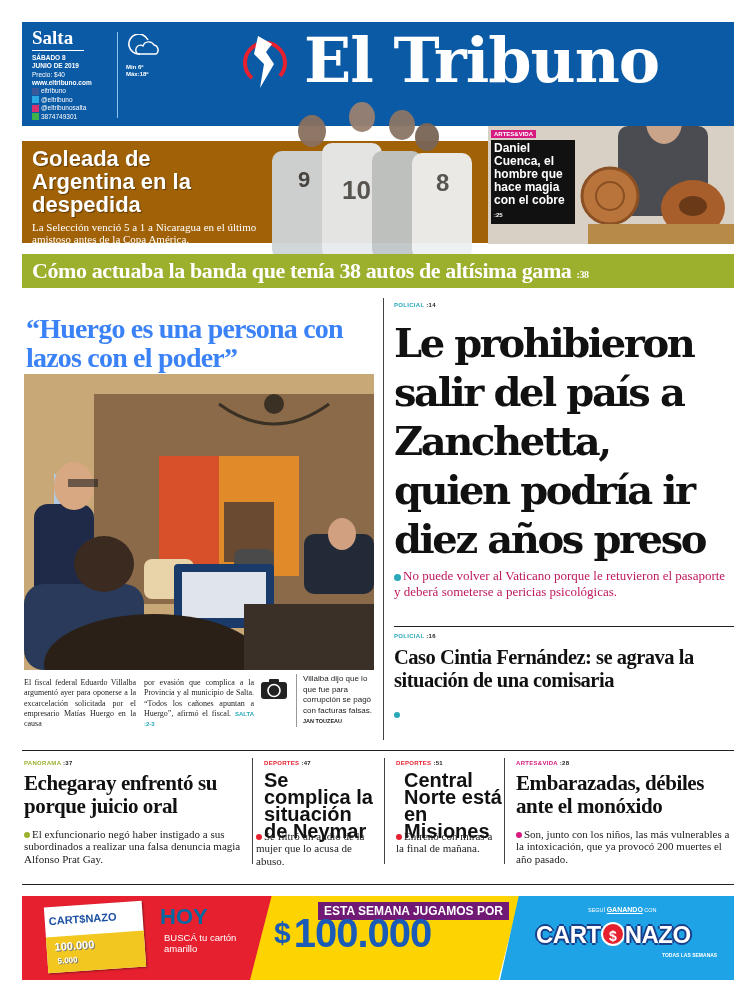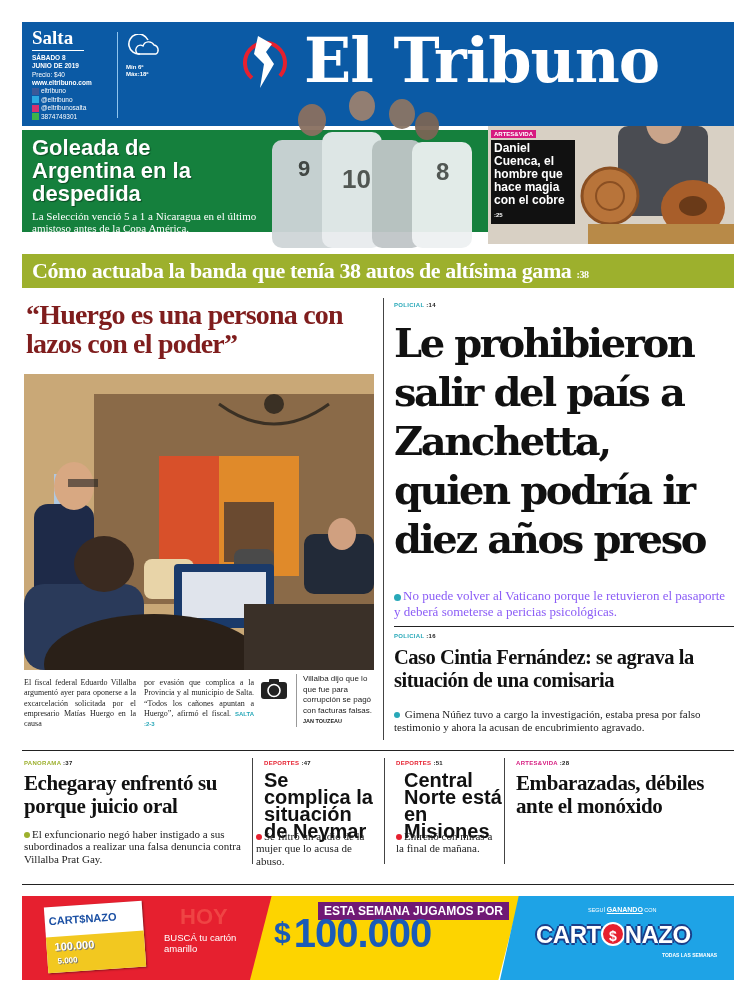--- a/index.html
+++ b/index.html
@@ -15,56 +15,56 @@
   .mast-line { font-size: 6.5px; font-weight: 700; line-height: 8.3px; }
   .social { display: flex; align-items: center; gap: 2px; font-size: 6.5px; line-height: 8.5px; }
   .sq { display: inline-block; width: 7px; height: 7px; }
   .vdiv { position: absolute; left: 95px; top: 10px; width: 1px; height: 86px; background: #8fc4ee; }
   .weather { position: absolute; left: 104px; top: 12px; color: #fff; font-family: "Liberation Sans", sans-serif; }
   .weather .wtxt { font-size: 6px; line-height: 7px; margin-top: 2px; font-weight: 700; }
   .logo-emblem { position: absolute; left: 218px; top: 8px; width: 50px; height: 60px; }
   .logo-text { position: absolute; left: 282px; top: 4px; font-family: "DejaVu Serif", serif; font-weight: 700; font-size: 62px; line-height: 70px; color: #fff; letter-spacing: -1px; }
 
   
-  .sports { position: absolute; left: 0; top: 108px; width: 466px; height: 102px; background: #15803d; }
+  .sports { position: absolute; left: 0; top: 119px; width: 466px; height: 102px; background: #a16207; }
   .sports-head { position: absolute; left: 10px; top: 6px; width: 210px; font-family: "Liberation Sans", sans-serif; font-weight: 700; font-size: 22px; line-height: 23px; color: #fff; text-shadow: 1px 1px 1px rgba(0,0,0,.4); }
   .sports-sub { position: absolute; left: 10px; top: 80px; width: 230px; font-size: 11px; line-height: 12px; color: #fff; }
   .sports-ref { position: absolute; left: 10px; top: 108px; font-family: "Liberation Sans", sans-serif; font-size: 6px; font-weight: 700; color: #fff; }
   .players { position: absolute; left: 220px; top: -60px; width: 246px; height: 178px; }
 
   .artes { position: absolute; left: 466px; top: 104px; width: 246px; height: 118px; background: #d9d2c6; overflow: hidden; }
   .artes-photo { position: absolute; left: 0; top: 0; width: 246px; height: 118px; }
   .artes-tag { position: absolute; left: 3px; top: 4px; background: #d61a7f; color: #fff; font-family: "Liberation Sans", sans-serif; font-size: 6px; font-weight: 700; padding: 1px 3px; }
   .artes-head { position: absolute; left: 3px; top: 14px; width: 84px; background: #111; color: #fff; font-family: "Liberation Sans", sans-serif; font-weight: 700; font-size: 12px; line-height: 13px; padding: 2px 3px; }
   .artes-ref { font-size: 6px; }
 
   
   .green-band { position: absolute; left: 0; top: 232px; width: 712px; height: 34px; background: #9db02d; padding: 4px 10px; }
   .green-text { font-family: "Liberation Serif", serif; font-weight: 700; font-size: 22px; line-height: 26px; color: #fff; letter-spacing: -0.4px; white-space: nowrap; }
   .green-ref { font-size: 10px; }
 
   
-  .quote { position: absolute; left: 4px; top: 278px; width: 350px; font-family: "Liberation Serif", serif; font-weight: 700; font-size: 28px; line-height: 29px; color: #7f1d1d; letter-spacing: -0.8px; }
+  .quote { position: absolute; left: 4px; top: 292px; width: 350px; font-family: "Liberation Serif", serif; font-weight: 700; font-size: 28px; line-height: 29px; color: #3b82f6; letter-spacing: -0.8px; }
   .court-photo { position: absolute; left: 2px; top: 352px; width: 350px; height: 296px; overflow: hidden; background: #b89262; }
   .caption { position: absolute; top: 656px; font-size: 8px; line-height: 10.3px; color: #222; text-align: justify; }
   .cap1 { left: 2px; width: 112px; }
   .cap2 { left: 122px; width: 110px; }
   .camera { position: absolute; left: 238px; top: 656px; width: 28px; height: 22px; }
   .cap3 { position: absolute; left: 274px; top: 652px; width: 80px; padding-left: 6px; border-left: 1px solid #999; font-family: "Liberation Sans", sans-serif; font-size: 8px; line-height: 10.6px; color: #222; }
   .cap-ref { color: #28a8b8; font-family: "Liberation Sans", sans-serif; font-size: 6px; font-weight: 700; }
   .credit { font-size: 5.5px; font-weight: 700; }
 
   .col-div { position: absolute; left: 361px; top: 276px; width: 1px; height: 442px; background: #444; }
 
   
   .section-tag { font-family: "Liberation Sans", sans-serif; font-size: 6px; font-weight: 700; color: #28a8b8; letter-spacing: .3px; }
   .section-tag .num { color: #222; }
   .main-tag { position: absolute; left: 372px; top: 280px; }
   .main-head { position: absolute; left: 372px; top: 296px; width: 340px; font-family: "DejaVu Serif", serif; font-weight: 700; font-size: 40px; line-height: 49px; letter-spacing: -2.4px; color: #111; }
-  .main-sub { position: absolute; left: 372px; top: 546px; width: 340px; font-size: 13px; line-height: 15.5px; color: #8b5cf6; margin-top: 20px; }
+  .main-sub { position: absolute; left: 372px; top: 546px; width: 340px; font-size: 13px; line-height: 15.5px; color: #be185d; }
   .dot { display: inline-block; width: 7px; height: 7px; border-radius: 50%; margin-right: 2px; vertical-align: middle; }
   .hr { position: absolute; height: 1px; background: #222; }
   .cintia-tag { position: absolute; left: 372px; top: 611px; }
   .cintia-head { position: absolute; left: 372px; top: 624px; width: 340px; font-family: "Liberation Serif", serif; font-weight: 700; font-size: 20.5px; line-height: 23px; color: #111; letter-spacing: -0.5px; }
   .cintia-sub { position: absolute; left: 372px; top: 686px; width: 340px; font-size: 11px; line-height: 13px; color: #222; }
 
   
   .b-div { position: absolute; top: 736px; width: 1px; height: 106px; background: #444; }
   .b-tag { position: absolute; top: 738px; }
   .b-tag.green { color: #9db02d; }
@@ -79,21 +79,21 @@
   
   .ad { position: absolute; left: 0; top: 874px; width: 712px; height: 84px; overflow: hidden; }
   .ad-red { position: absolute; left: 0; top: 0; width: 250px; height: 84px; background: #e6202f; }
   .ad-yellow { position: absolute; left: 228px; top: 0; width: 270px; height: 84px; background: #fdd400; clip-path: polygon(8% 0, 100% 0, 92% 100%, 0 100%); }
   .ad-blue { position: absolute; left: 478px; top: 0; width: 234px; height: 84px; background: #1ea3e6; clip-path: polygon(8% 0, 100% 0, 100% 100%, 0 100%); }
   .ticket { position: absolute; left: 24px; top: 8px; width: 98px; height: 66px; background: #fff; transform: rotate(-4deg); box-shadow: 1px 1px 2px rgba(0,0,0,.4); }
   .ticket-bottom { position: absolute; left: 0; top: 30px; width: 98px; height: 36px; background: #f2c820; }
   .ticket-logo { position: absolute; left: 4px; top: 8px; font-family: "Liberation Sans", sans-serif; font-weight: 700; font-size: 11px; color: #1a4fa3; }
   .ticket-amt { position: absolute; left: 8px; top: 34px; font-family: "Liberation Sans", sans-serif; font-weight: 700; font-size: 11px; color: #fff; text-shadow: 1px 1px 0 #777; }
   .ticket-amt2 { position: absolute; left: 10px; top: 50px; font-family: "Liberation Sans", sans-serif; font-weight: 700; font-size: 8px; color: #fff; text-shadow: 1px 1px 0 #777; }
-  .hoy { position: absolute; left: 158px; top: 8px; font-family: "Liberation Sans", sans-serif; font-weight: 700; font-size: 22px; color: #ef4444; }
+  .hoy { position: absolute; left: 138px; top: 8px; font-family: "Liberation Sans", sans-serif; font-weight: 700; font-size: 22px; color: #0369a1; }
   .hoy-sub { position: absolute; left: 142px; top: 36px; width: 80px; font-family: "Liberation Sans", sans-serif; font-size: 9.5px; line-height: 11px; color: #fff; }
   .esta { position: absolute; left: 296px; top: 6px; background: #701a75; color: #fff; font-family: "Liberation Sans", sans-serif; font-weight: 700; font-size: 12px; padding: 2px 6px; }
   .prize { position: absolute; left: 252px; top: 12px; font-family: "Liberation Sans", sans-serif; font-weight: 700; font-size: 40px; line-height: 50px; color: #1a5bb8; letter-spacing: -1px; }
   .prize .cur { font-size: 30px; vertical-align: 4px; margin-right: 4px; }
   .seguí { position: absolute; left: 566px; top: 10px; font-family: "Liberation Sans", sans-serif; font-size: 5.5px; color: #fff; }
   .seguí b { text-decoration: underline; font-size: 7px; }
   .carton { position: absolute; left: 514px; top: 24px; font-family: "Liberation Sans", sans-serif; font-weight: 700; font-size: 24px; line-height: 30px; color: #fff; text-shadow: -2px 0 #1a3f8a, 2px 0 #1a3f8a, 0 -2px #1a3f8a, 0 2px #1a3f8a; letter-spacing: -0.5px; }
   .carton .coin { display: inline-block; width: 24px; height: 24px; border-radius: 50%; background: #e6202f; color: #fff; font-size: 14px; line-height: 24px; text-align: center; vertical-align: 2px; text-shadow: none; border: 2px solid #fff; }
   .todas { position: absolute; left: 640px; top: 56px; font-family: "Liberation Sans", sans-serif; font-size: 5px; font-weight: 700; color: #fff; }
 </style>
@@ -218,41 +218,42 @@
 
   <div class="col-div"></div>
 
   <div class="section-tag main-tag"><span>POLICIAL</span> <span class="num">:14</span></div>
   <div class="main-head">Le prohibieron salir del país a Zanchetta, quien podría ir diez años preso</div>
   <div class="main-sub"><span class="dot" style="background:#28a8b8"></span><span>No puede volver al Vaticano porque le retuvieron el pasaporte y deberá someterse a pericias psicológicas.</span></div>
   <div class="hr" style="left:372px; top:604px; width:340px;"></div>
 
   <div class="section-tag cintia-tag"><span>POLICIAL</span> <span class="num">:16</span></div>
   <div class="cintia-head">Caso Cintia Fernández: se agrava la situación de una comisaria</div>
-  <div class="cintia-sub"><span class="dot" style="background:#28a8b8;width:6px;height:6px"></span> <span>Gimena Núñez tuvo a cargo la investigación, estaba presa por falso testimonio y ahora la acusan de encubrimiento agravado.</span></div>
+  <div class="cintia-sub"><span class="dot" style="background:#28a8b8;width:6px;height:6px"></span> </div>
 
   <div class="hr" style="left:0; top:728px; width:712px;"></div>
 
   <div class="section-tag b-tag green" style="left:2px"><span>PANORAMA</span> <span class="num">:37</span></div>
   <div class="b-head-serif" style="left:2px; width:215px">Echegaray enfrentó su porque juicio oral</div>
-  <div class="b-sub" style="left:2px; top:806px; width:218px"><span class="dot" style="background:#9db02d;width:6px;height:6px"></span><span>El exfuncionario negó haber instigado a sus subordinados a realizar una falsa denuncia contra Villalba Prat Gay.</span></div>
+  <div class="b-sub" style="left:2px; top:806px; width:218px"><span class="dot" style="background:#9db02d;width:6px;height:6px"></span><span>El exfuncionario negó haber instigado a sus subordinados a realizar una falsa denuncia magia Alfonso Prat Gay.</span></div>
   <div class="b-div" style="left:230px"></div>
 
   <div class="section-tag b-tag red" style="left:242px"><span>DEPORTES</span> <span class="num">:47</span></div>
   <div class="b-head-sans" style="left:242px; width:110px">Se complica la situación de Neymar</div>
   <div class="b-sub" style="left:234px; top:808px; width:110px"><span class="dot" style="background:#e6202f;width:6px;height:6px"></span><span>Se filtró un audio de la mujer que lo acusa de abuso.</span></div>
   <div class="b-div" style="left:362px"></div>
 
   <div class="section-tag b-tag red" style="left:374px"><span>DEPORTES</span> <span class="num">:51</span></div>
   <div class="b-head-sans" style="left:382px; width:110px">Central Norte está en Misiones</div>
   <div class="b-sub" style="left:374px; top:808px; width:106px"><span class="dot" style="background:#e6202f;width:6px;height:6px"></span><span>Entrenó con miras a la final de mañana.</span></div>
   <div class="b-div" style="left:482px"></div>
 
   <div class="section-tag b-tag pink" style="left:494px"><span>ARTES&amp;VIDA</span> <span class="num">:28</span></div>
   <div class="b-head-serif" style="left:494px; width:218px">Embarazadas, débiles ante el monóxido</div>
+  <div class="b-sub" style="left:494px; top:806px; width:218px"><span class="dot" style="background:#d61a7f;width:6px;height:6px"></span><span>Son, junto con los niños, las más vulnerables a la intoxicación, que ya provocó 200 muertes el año pasado.</span></div>
 
   <div class="bottom-rule"></div>
 
   <div class="ad">
     <div class="ad-red"></div>
     <div class="ad-yellow"></div>
     <div class="ad-blue"></div>
 
     <div class="ticket">
       <div class="ticket-bottom"></div>

